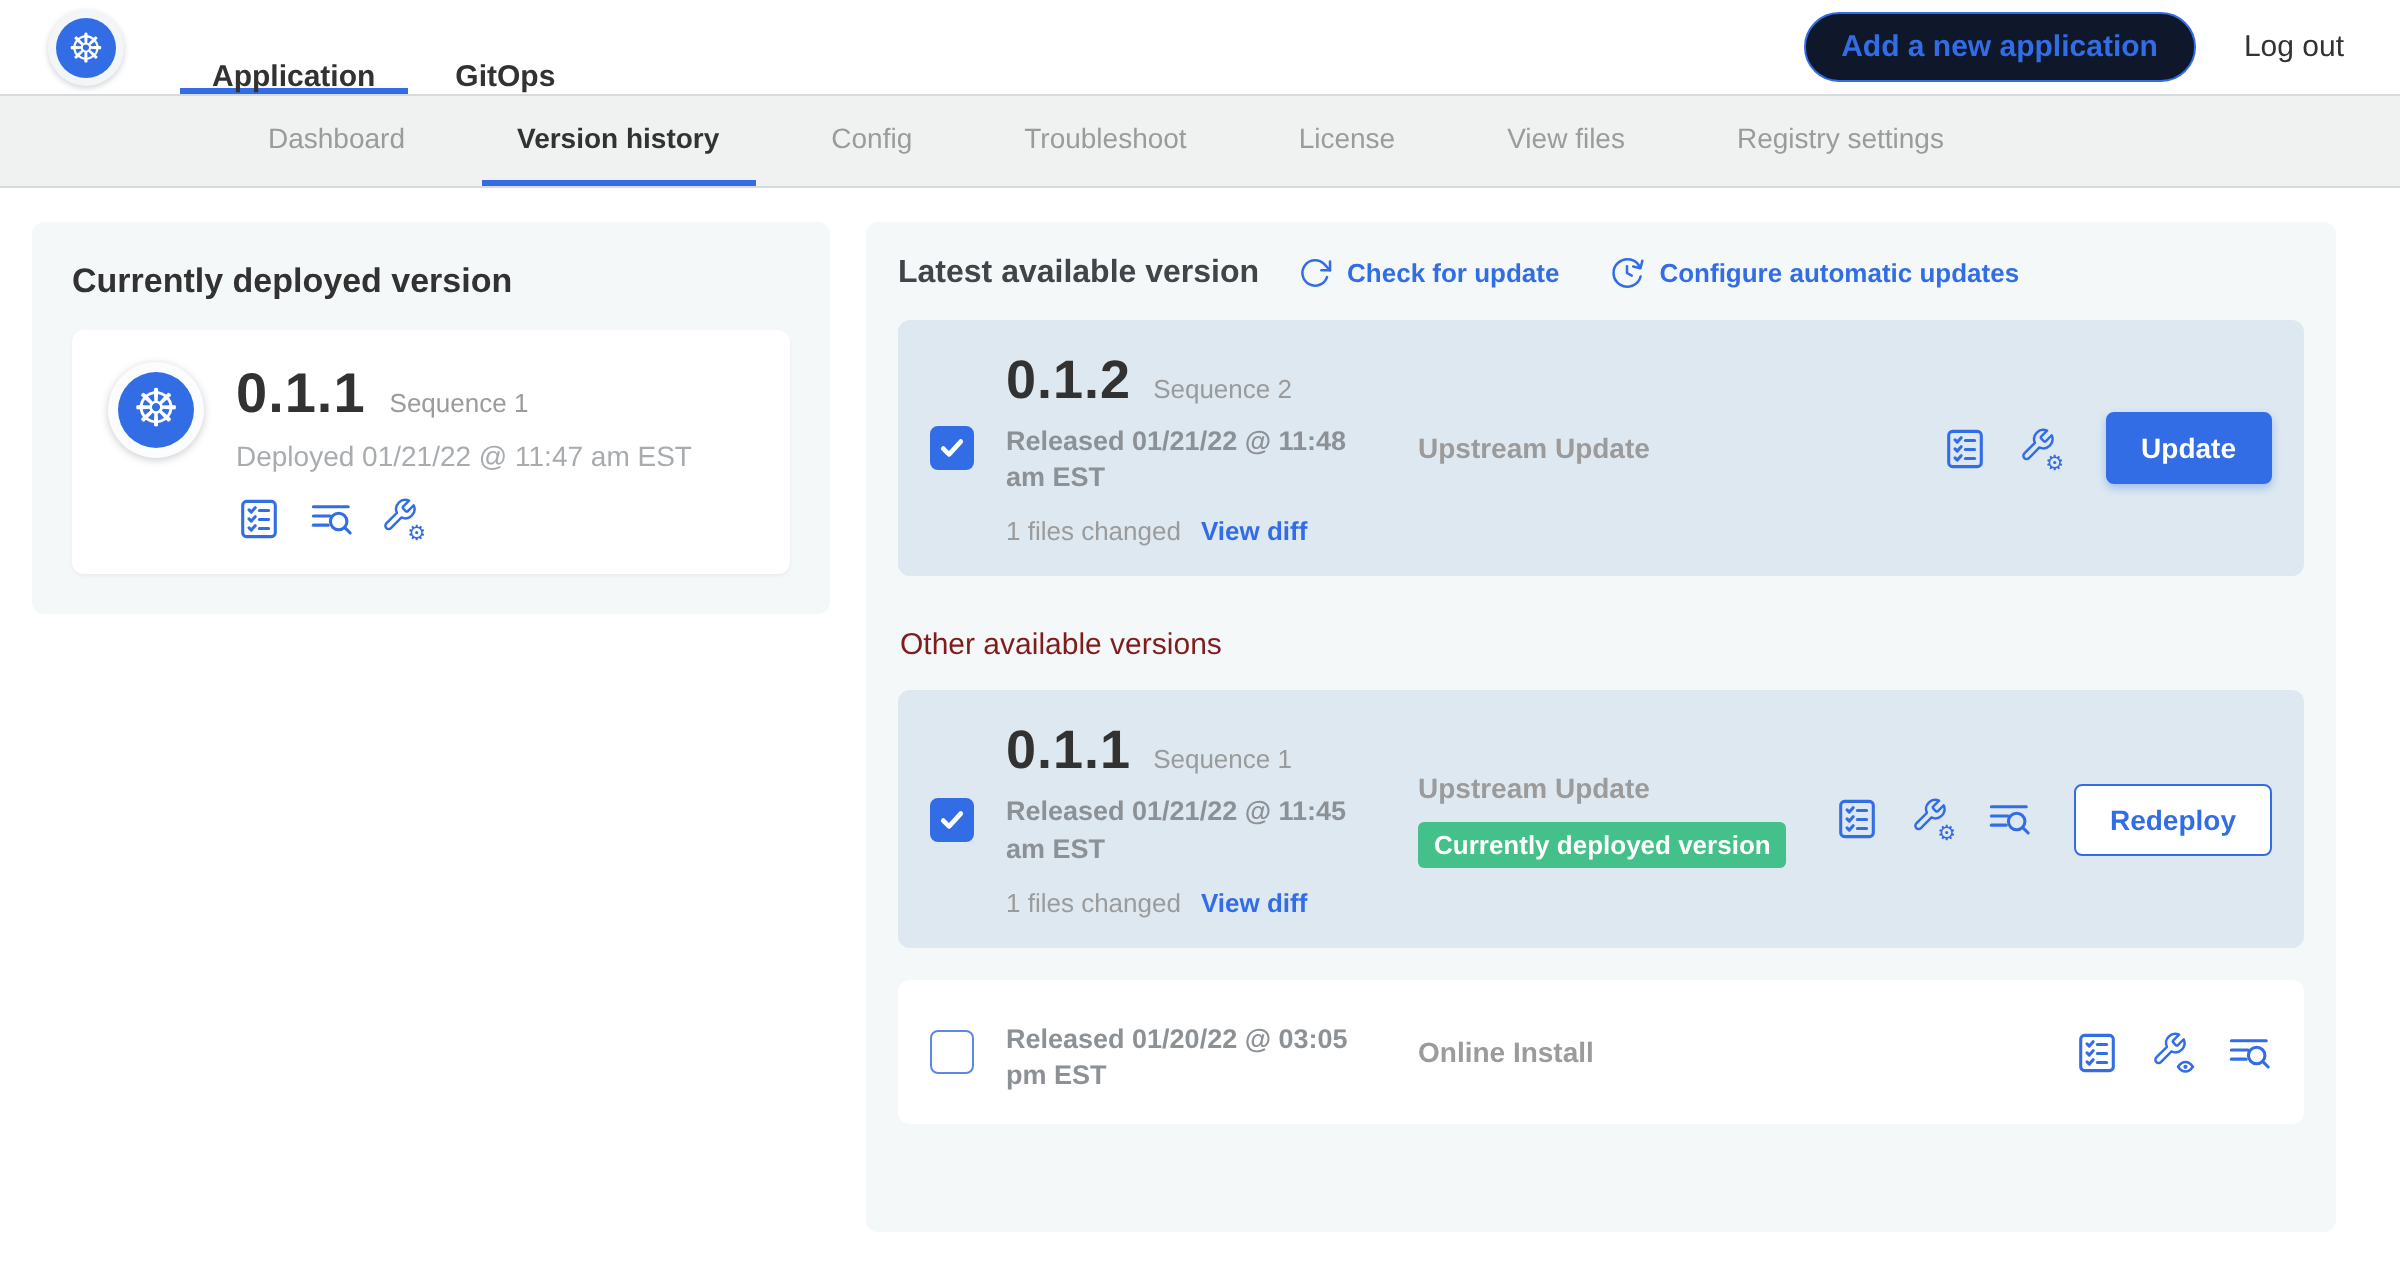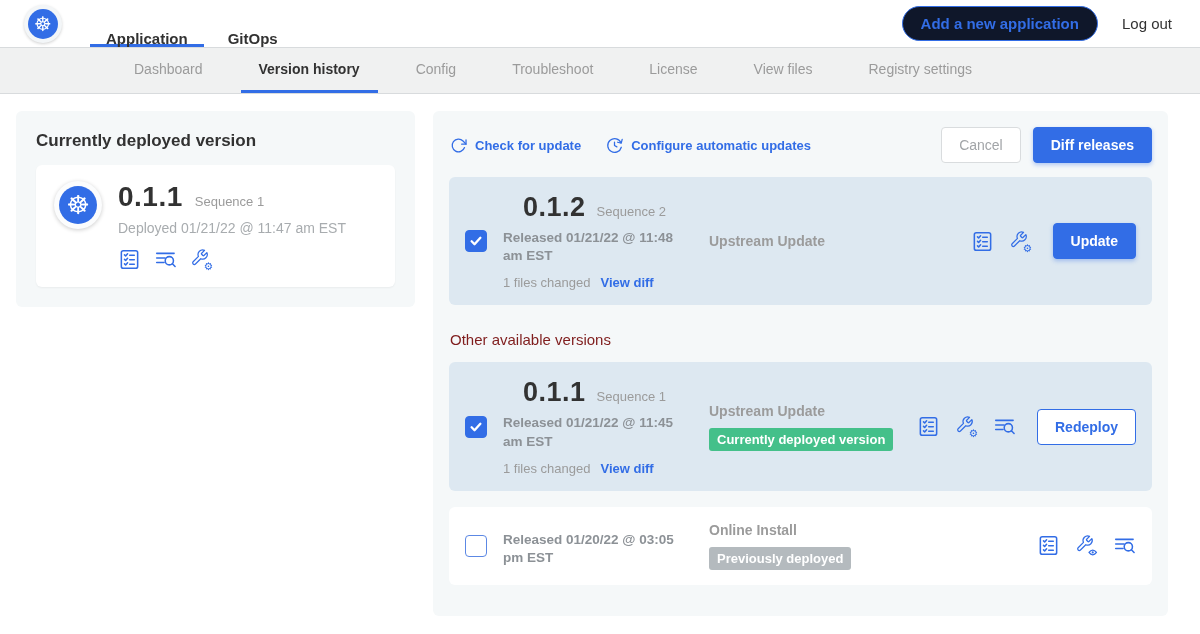--- a/index.html
+++ b/index.html
@@ -82,21 +82,21 @@
   .files-line { display:flex; gap:10px; margin-top:10px; align-items:center; }
   .files-changed { font-size:13px; color:#9b9b9b; }
   .view-diff { font-size:13px; font-weight:700; color:#326de6; cursor:pointer; }
 
   .col-source { flex:1; display:flex; flex-direction:column; gap:9px; align-items:flex-start; }
   .source-label { font-size:14px; font-weight:700; color:#9b9b9b; }
   .badge { font-size:13px; font-weight:700; color:#fff; border-radius:3px; padding:4px 8px; }
 
   .col-actions { display:flex; align-items:center; gap:15px; margin-left:12px; }
   .col-actions .btn { margin-left:6px; }
-  .row-ver-line { display:flex; align-items:baseline; gap:11px;margin-left:20px; }
+  .row-ver-line { display:flex; align-items:baseline; gap:11px; }
   .row-ver-big { font-size:27px; font-weight:700; color:#323232; letter-spacing:.5px; }
 </style>
 </head>
 <body>
 
 <header class="topbar">
   <div class="logo-wrap">
     <div class="logo-circle">
       <div class="logo-inner">☸</div>
     </div>
@@ -162,42 +162,39 @@
                 <text x="14.2" y="23" font-size="11" fill="currentColor" stroke="none" font-family="DejaVu Sans">⚙</text>
               </svg>
             </span>
         </div>
       </div>
     </div>
   </section>
 
   <section class="panel right-panel">
     <div class="rp-header">
+      <span class="rp-title">Latest available version</span>
       <span class="blue-link">
         <span class="icon">
             <svg viewBox="0 0 24 24" fill="none" stroke="currentColor" stroke-width="1.6" stroke-linecap="round" stroke-linejoin="round">
               <polyline points="21.5 4.8 21.5 10.3 16 10.3"></polyline>
               <path d="M19.6 14.6a8 8 0 1 1-1.9-8.3l3.8 4"></path>
             </svg>
           </span>
         <span>Check for update</span>
       </span>
       <span class="blue-link">
         <span class="icon">
             <svg viewBox="0 0 24 24" fill="none" stroke="currentColor" stroke-width="1.6" stroke-linecap="round" stroke-linejoin="round">
               <path d="M20.6 14.2a8.7 8.7 0 1 1-.4-5.6"></path>
               <polyline points="21.7 4.3 20.5 9 15.9 7.9"></polyline>
               <polyline points="12 7.8 12 12 15 13.7"></polyline>
             </svg>
           </span>
         <span>Configure automatic updates</span>
-      </span>
-      <span class="rp-actions">
-        <button class="btn btn-cancel">Cancel</button>
-        <button class="btn btn-primary">Diff releases</button>
       </span>
     </div>
 
     <div class="version-row selected">
       <span class="checkbox checked">
           <svg viewBox="0 0 24 24" fill="none" stroke="#fff" stroke-width="4" stroke-linecap="round" stroke-linejoin="round">
             <polyline points="4.5 12.5 9.5 17.5 19.5 6.5"></polyline>
           </svg>
         </span>
       <div class="col-version">
@@ -290,21 +287,20 @@
       </div>
     </div>
 
     <div class="version-row">
       <span class="checkbox"></span>
       <div class="col-version">
         <div class="released">Released 01/20/22 @ 03:05 pm EST</div>
       </div>
       <div class="col-source">
         <span class="source-label">Online Install</span>
-        <span class="badge" style="background: rgb(180, 186, 190);">Previously deployed</span>
       </div>
       <div class="col-actions">
         <span class="icon">
             <svg viewBox="0 0 24 24" fill="none" stroke="currentColor" stroke-width="1.6" stroke-linecap="round" stroke-linejoin="round">
               <rect x="3.5" y="2.8" width="17" height="18.4" rx="2"></rect>
               <path d="M6.8 7.2l1.2 1.2 2-2.3"></path>
               <line x1="12.2" y1="7.6" x2="17" y2="7.6"></line>
               <path d="M6.8 11.9l1.2 1.2 2-2.3"></path>
               <line x1="12.2" y1="12.3" x2="17" y2="12.3"></line>
               <path d="M6.8 16.6l1.2 1.2 2-2.3"></path>

